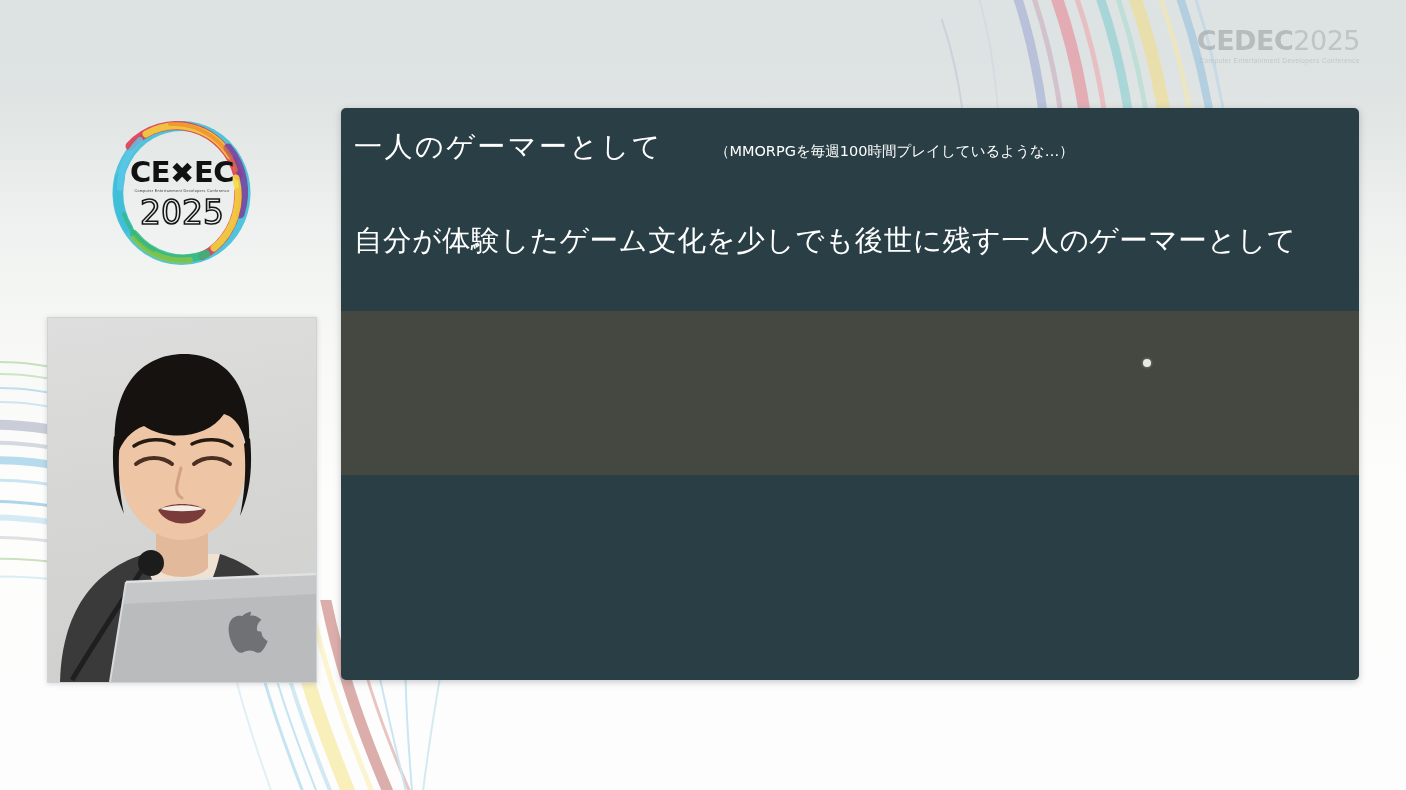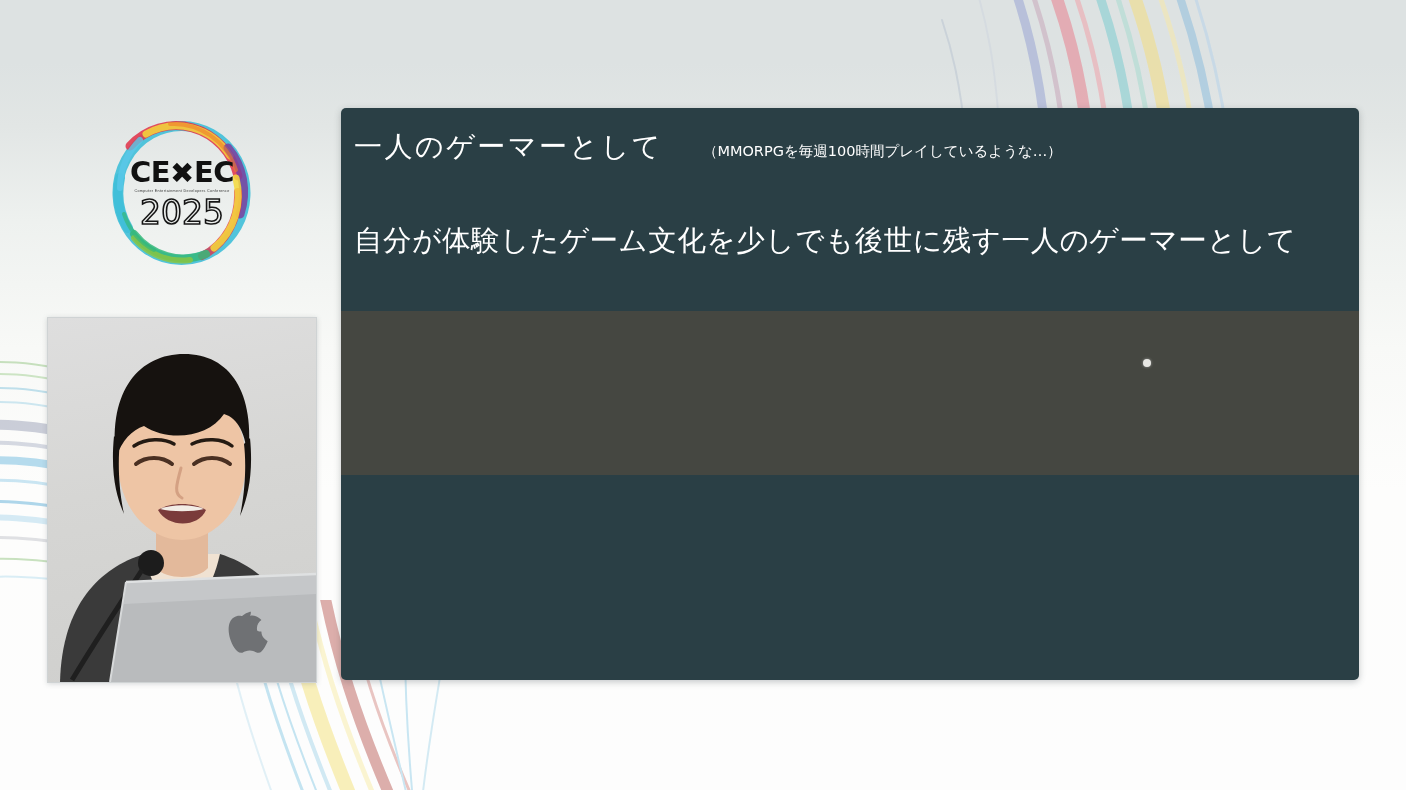--- a/index.html
+++ b/index.html
@@ -146,20 +146,21 @@
     right: 0;
     top: 203px;
     height: 164px;
     background: #454741;
   }
   .slide-line {
     position: absolute;
     color: #ffffff;
     white-space: nowrap;
     font-family: "DejaVu Sans", "Liberation Sans", sans-serif;
+    gap: 12px;
   }
   #slide-line1 {
     left: 13px;
     top: 20px;
     display: flex;
     align-items: baseline;
   }
   #slide-line1 .main-txt {
     font-size: 28px;
     letter-spacing: 2.5px;
@@ -265,20 +266,24 @@
     </svg>
     <div class="logo-text-wrap">
       <div class="logo-cedec">
         <span>C</span><span>E</span><span class="xmark">✖</span><span>E</span><span>C</span>
       </div>
       <div class="logo-tagline">Computer Entertainment Developers Conference</div>
       <div class="logo-year">2025</div>
     </div>
   </div>
 
+  <div id="watermark">
+    <div class="wm-main"><span>CEDEC</span><span class="wm-year">2025</span></div>
+    <div class="wm-tagline">Computer Entertainment Developers Conference</div>
+  </div>
 
   <div id="speaker-video">
     <div class="vid-bg"></div>
     <svg viewBox="0 0 268 364">
 
       <path d="M12 364 C14 286 52 250 96 236 L172 236 C216 250 254 286 256 364 Z" fill="#3a3a3a"></path>
       <path d="M96 236 C104 272 120 292 134 292 C148 292 164 272 172 236 Z" fill="#f0e2d2"></path>
 
       <path d="M108 214 L160 214 L160 250 C150 262 118 262 108 250 Z" fill="#e3b99b"></path>
 

